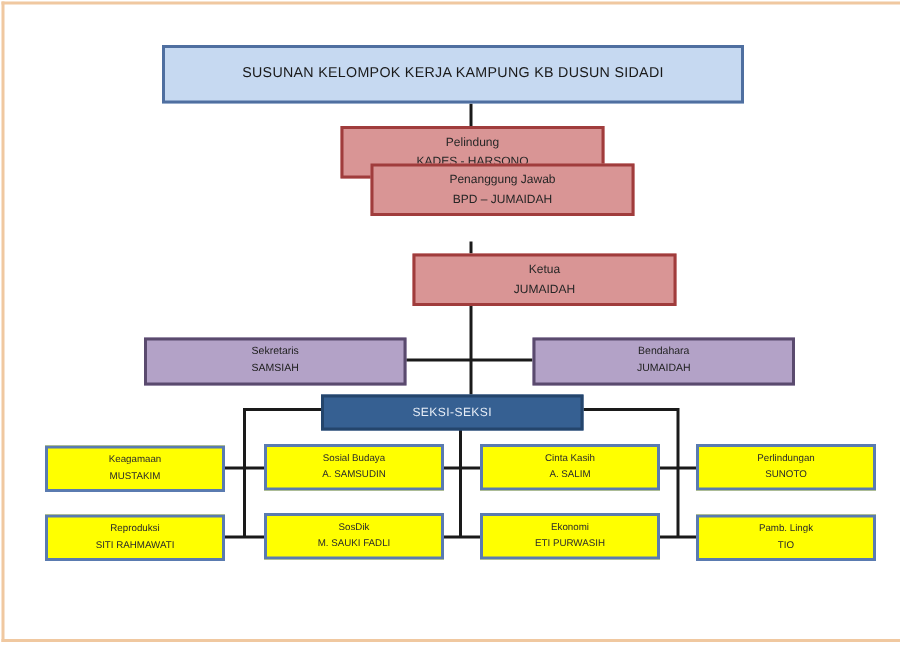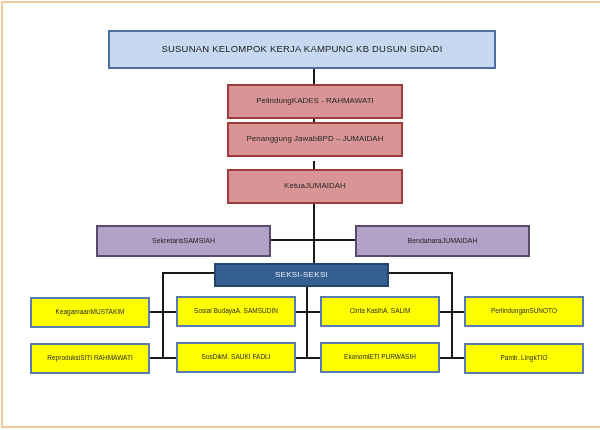--- a/index.html
+++ b/index.html
@@ -9,21 +9,21 @@
       font-family: "Liberation Sans", "DejaVu Sans", sans-serif;
     }
     .page-frame {
       position: absolute; left: 1px; top: 1px; width: 620px; height: 427px;
       border-left: 2px solid #f0c8a0; border-top: 2px solid #f0c8a0; border-bottom: 2px solid #f0c8a0;
       box-sizing: border-box;
     }
     svg.connectors { position: absolute; left: 0; top: 0; width: 600px; height: 430px; }
     .box {
       position: absolute; box-sizing: border-box;
-      display: flex; flex-direction: row; align-items: center; justify-content: center;
+      display: flex; flex-direction: column; align-items: center; justify-content: center;
       line-height: 1.55;
       color: #222;
     }
     .box span { display: block; white-space: nowrap; }
     .title-box {
       left: 108px; top: 30px; width: 388px; height: 39px;
       background: #c6d9f1; border: 2px solid #4f6fa0;
       font-size: 9.5px; letter-spacing: 0.2px; color: #1a1a1a; line-height: 1.75;
     }
     .red-box {
@@ -79,27 +79,27 @@
     <line x1="439" y1="358" x2="464" y2="358"></line>
   </g>
 </svg>
 
 <div class="box title-box">
   <span>SUSUNAN KELOMPOK KERJA KAMPUNG KB DUSUN SIDADI</span>
 </div>
 
 <div class="box red-box" style="top:84px;">
   <span>Pelindung</span>
-  <span>KADES - RAHMAWATI</span>
+  <span>KADES - HARSONO</span>
 </div>
-<div class="box red-box" style="top:122px;">
+<div class="box red-box" style="top:109px;margin-left:20px;">
   <span>Penanggung Jawab</span>
   <span>BPD – JUMAIDAH</span>
 </div>
-<div class="box red-box" style="top:169px;">
+<div class="box red-box" style="top:169px;margin-left:48px;">
   <span>Ketua</span>
   <span>JUMAIDAH</span>
 </div>
 
 <div class="box purple-box" style="left:96px; width:175px;">
   <span>Sekretaris</span>
   <span>SAMSIAH</span>
 </div>
 <div class="box purple-box" style="left:355px; width:175px;">
   <span>Bendahara</span>

